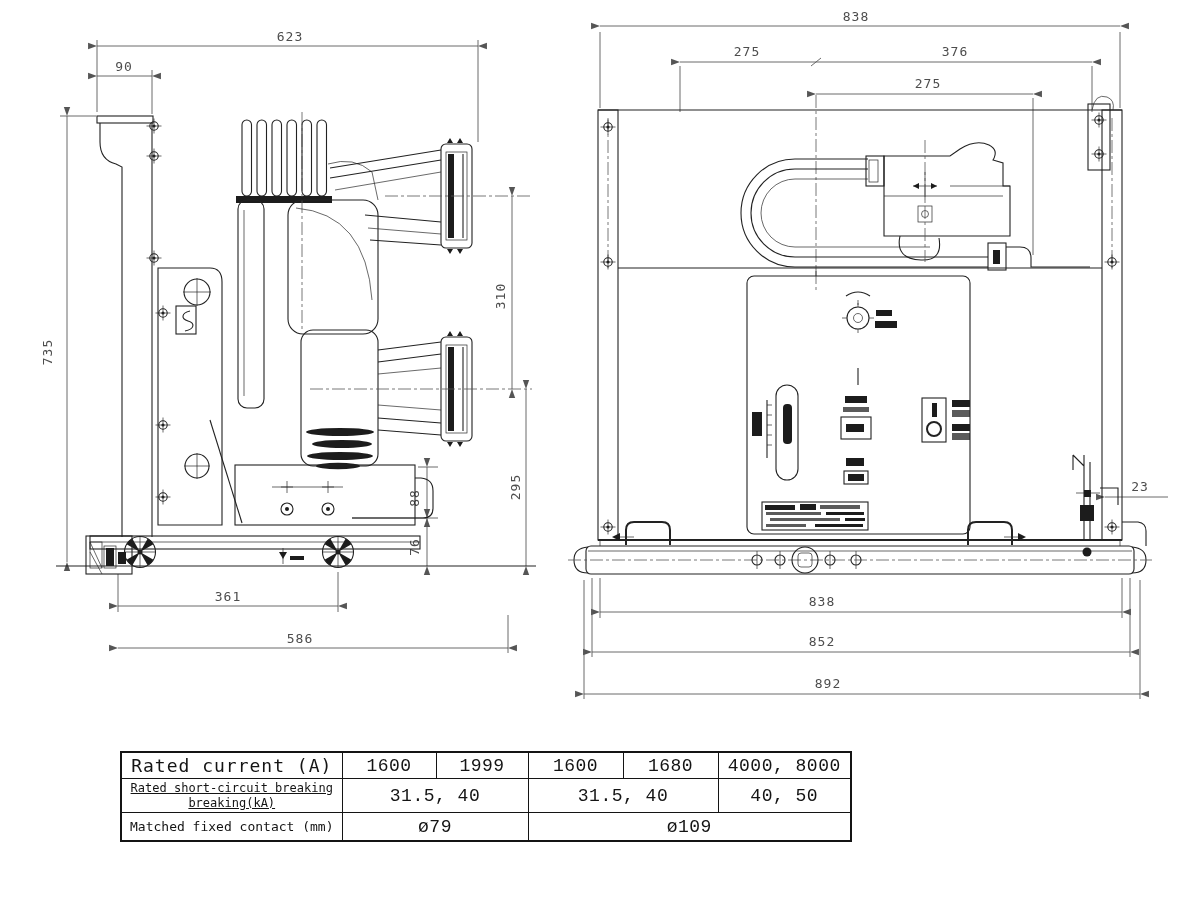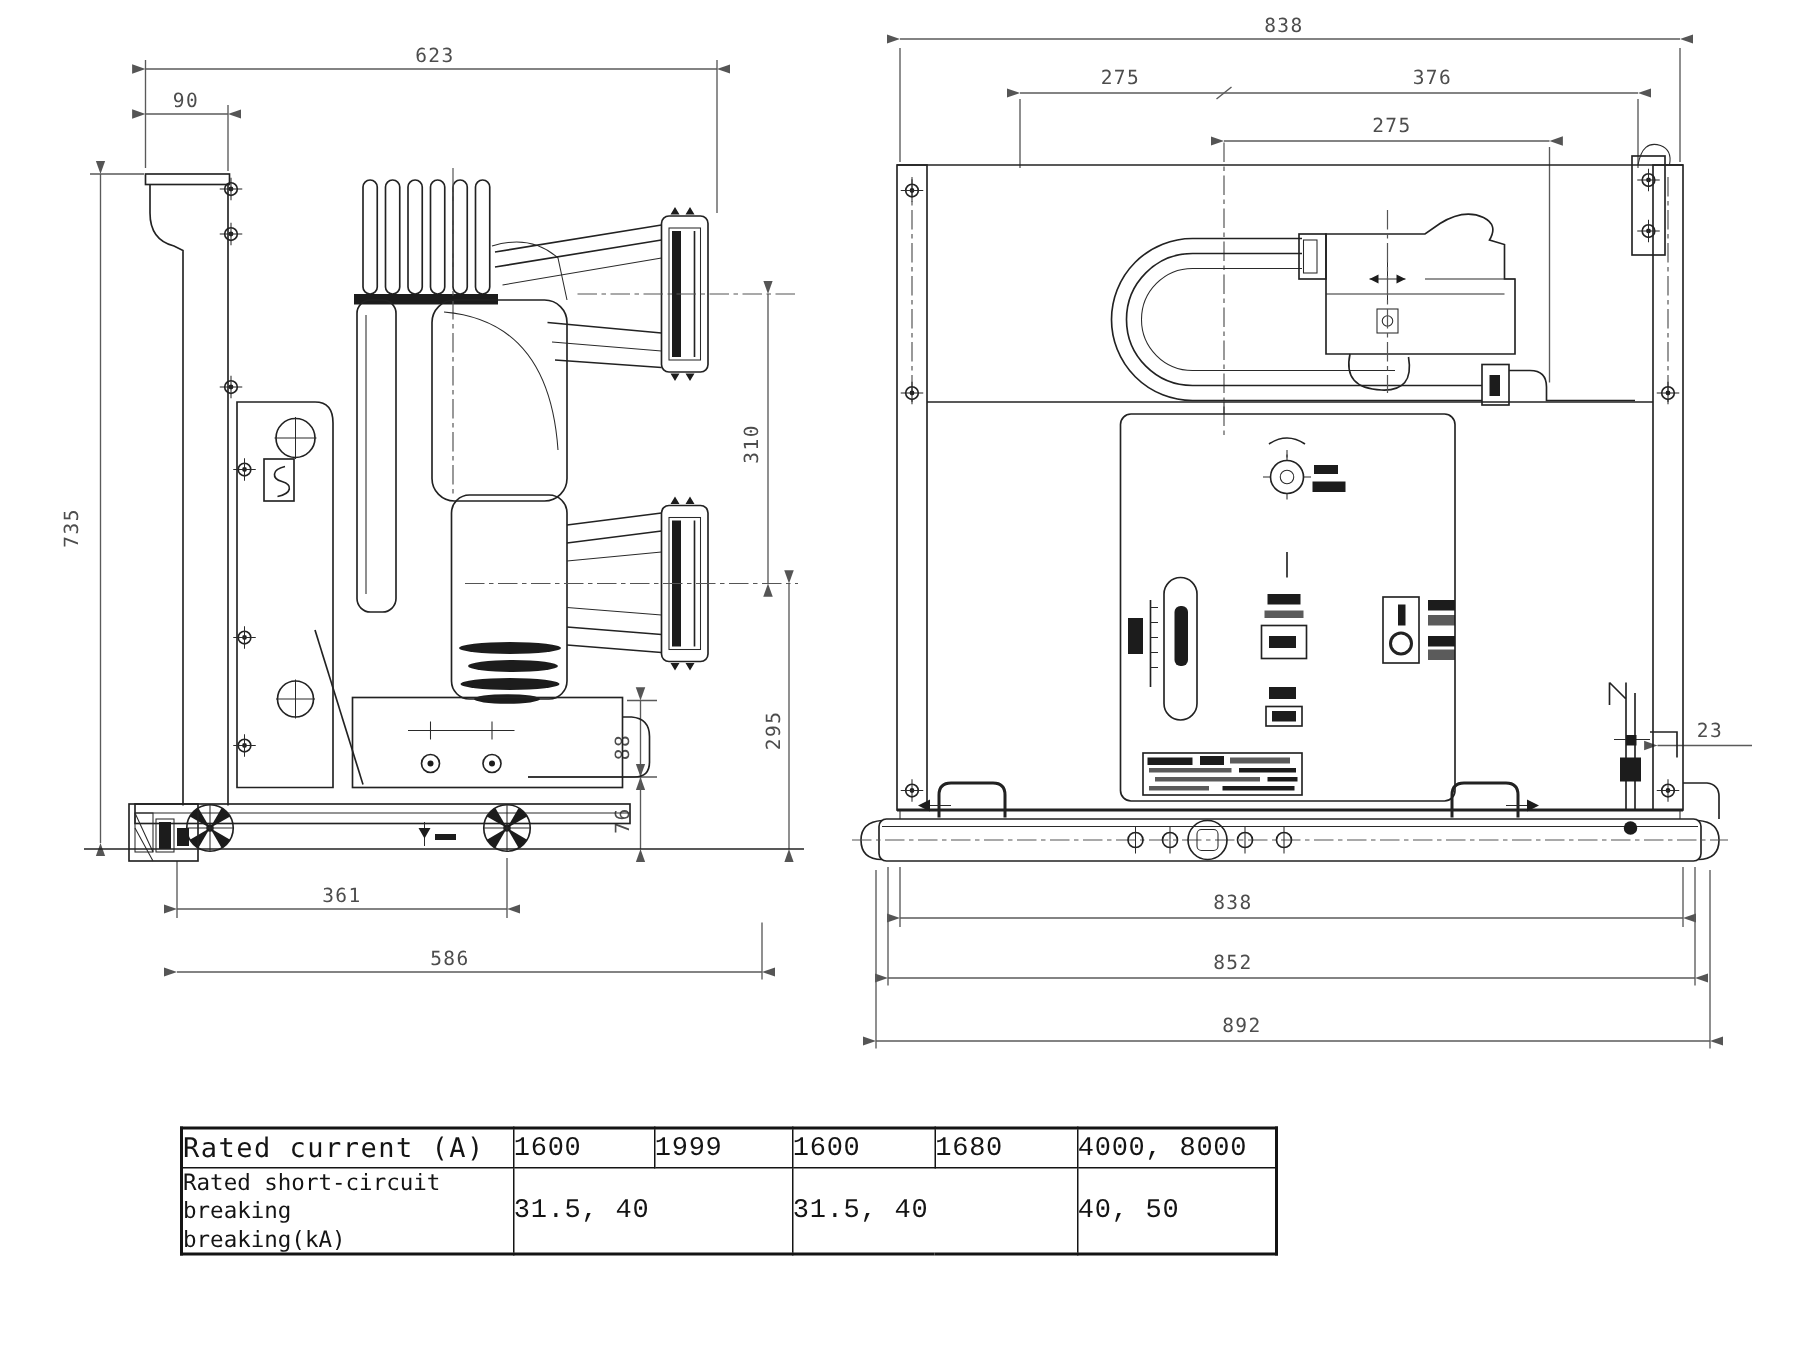--- a/index.html
+++ b/index.html
@@ -11,28 +11,28 @@
   .thin{fill:none;stroke:#2a2a2a;stroke-width:0.7;}
   .f{fill:#1c1c1c;stroke:none;}
   .f7{fill:#1c1c1c;opacity:.72;stroke:none;}
   .dim{fill:none;stroke:#5a5a5a;stroke-width:0.9;}
   .cl{fill:none;stroke:#555;stroke-width:0.8;stroke-dasharray:13 3 3 3;}
   .dt{fill:#4d4d4d;font-size:13px;font-family:"DejaVu Sans Mono",monospace;text-anchor:middle;letter-spacing:1px;}
   .caption{position:absolute;left:58px;top:670px;font-size:23px;letter-spacing:4.5px;
            color:#8e8e8e;white-space:nowrap;}
   table.spec{position:absolute;left:120px;top:751px;border-collapse:collapse;table-layout:fixed;
              color:#141414;border:2.2px solid #141414;}
-  table.spec td{border:1.6px solid #141414;padding:0;text-align:left;vertical-align:middle;overflow:hidden;}
+  table.spec td{border:1.6px solid #141414;padding:0;text-align:center;vertical-align:middle;overflow:hidden;}
   .r1 td{height:25px;}
   .r2 td{height:33px;}
   .r3 td{height:27px;}
   .r4 td{height:30px;}
   .big{font-size:18px;letter-spacing:1px;}
   .val{font-size:18px;letter-spacing:0.5px;font-family:Liberation Mono, monospace;}
-  .lblsm{font-size:15px;text-align:left;padding-left:3px;line-height:1.25;letter-spacing:0px;}
+  .lblsm{font-size:12px;text-align:left;padding-left:3px;line-height:1.25;letter-spacing:0px;text-decoration:underline;}
   .lblmd{font-size:13px;letter-spacing:0px;}
   .left{text-align:left;padding-left:16px;}
   .pdcell{position:relative;text-align:left;}
   .unit{font-size:18px;padding-left:5px;letter-spacing:1px;}
   .pdval{position:absolute;left:177px;top:50%;transform:translateY(-50%);font-size:18px;letter-spacing:0.5px;}
 </style>
 </head>
 <body>
 
 <div class="sheet">
@@ -357,16 +357,21 @@
   </tr>
   <tr class="r2">
     <td class="lblsm">
       <div>Rated short-circuit breaking</div>
       <div>breaking(kA)</div>
     </td>
     <td class="val" colspan="2">31.5, 40</td>
     <td class="val" colspan="2">31.5, 40</td>
     <td class="val">40, 50</td>
   </tr>
+  <tr class="r3">
+    <td class="lblmd">Matched fixed contact (mm)</td>
+    <td class="val" colspan="2">ø79</td>
+    <td class="val" colspan="3">ø109</td>
+  </tr>
 </tbody>
     </table>
 
 </div>
 
 </body></html>

